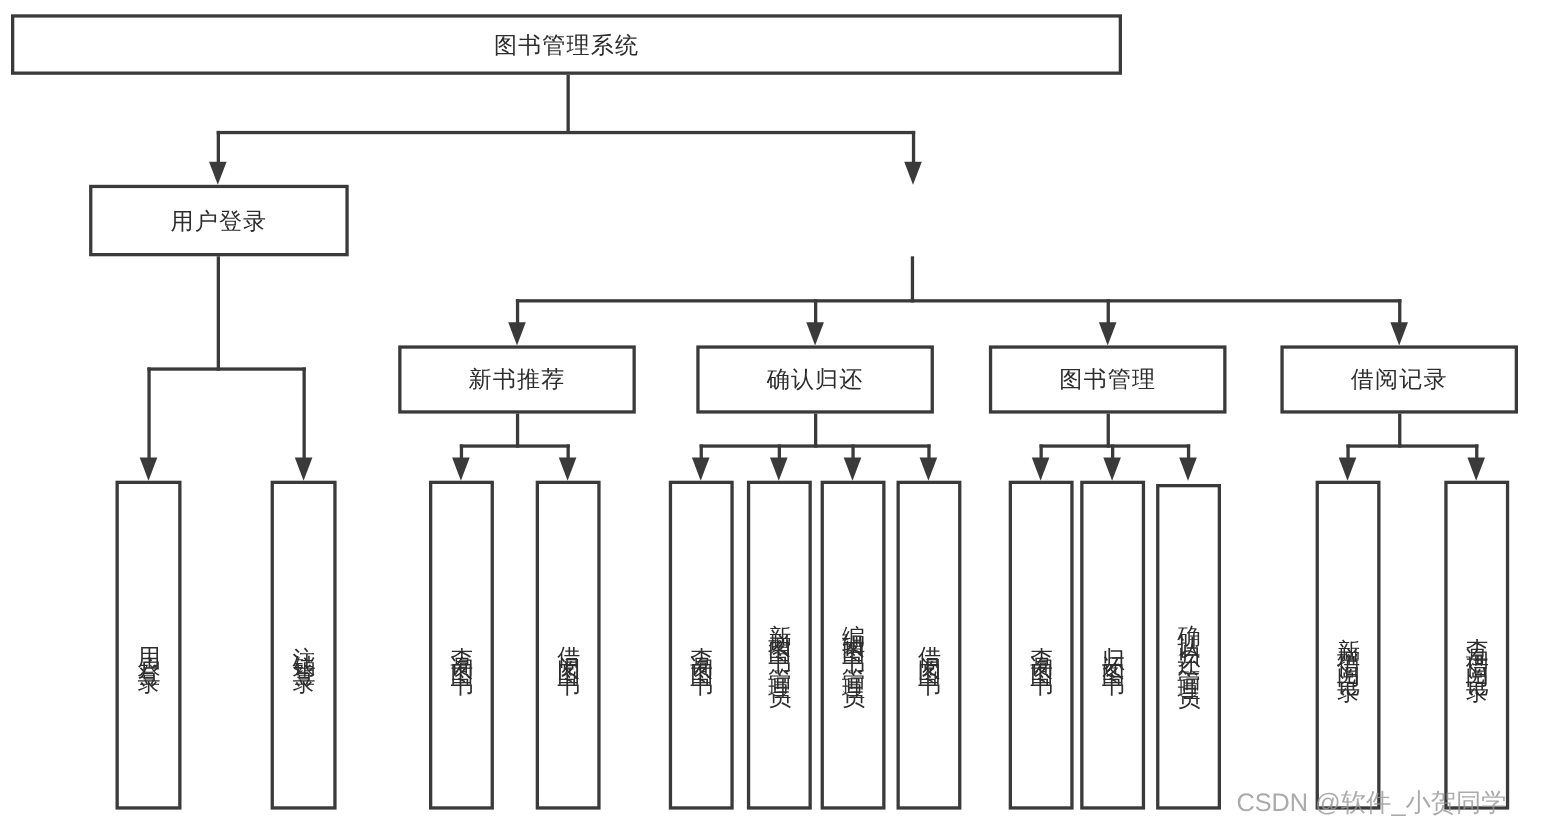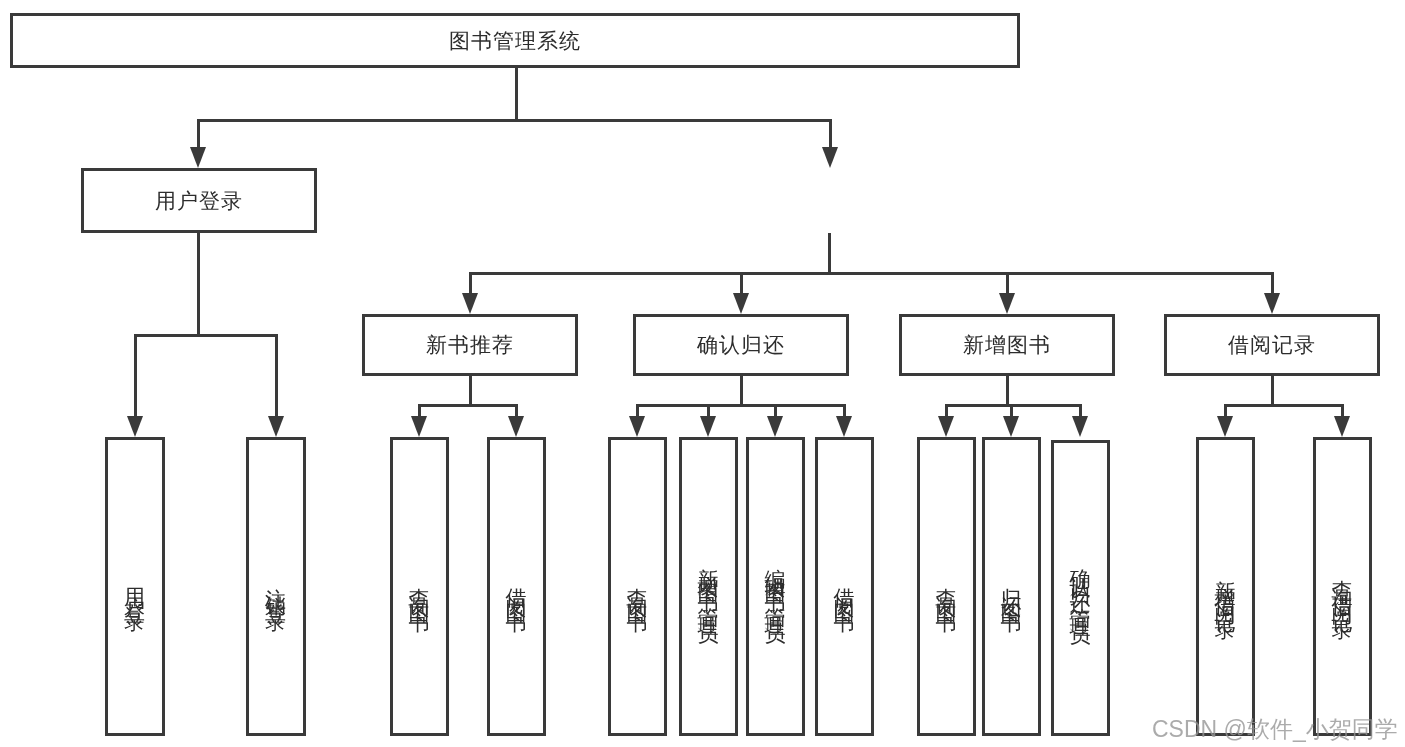--- a/index.html
+++ b/index.html
@@ -31,21 +31,21 @@
   }
   .ln{position:absolute;background:#3a3a3a;}
   .ar{
     position:absolute;width:0;height:0;
     border-left:8px solid transparent;
     border-right:8px solid transparent;
     border-top:21px solid #3a3a3a;
   }
   .watermark{
     position:absolute;
-    left:1152px;top:714px;
+    left:1124px;top:714px;
     font-size:23px;
     color:rgba(150,150,150,0.8);
     white-space:nowrap;
     z-index:10;
   }
 </style>
 </head>
 <body>
 
 <div id="canvas">
@@ -83,21 +83,21 @@
   <div class="ln" style="left:1271px;top:272px;width:3px;height:24px;"></div>
   <div class="ar" style="left:1264px;top:293px;"></div>
 
   <div class="box" style="left:362px;top:314px;width:216px;height:62px;">
     <span class="hlabel">新书推荐</span>
   </div>
   <div class="box" style="left:633px;top:314px;width:216px;height:62px;">
     <span class="hlabel">确认归还</span>
   </div>
   <div class="box" style="left:899px;top:314px;width:216px;height:62px;">
-    <span class="hlabel">新增图书</span>
+    <span class="hlabel">图书管理</span>
   </div>
   <div class="box" style="left:1164px;top:314px;width:216px;height:62px;">
     <span class="hlabel">借阅记录</span>
   </div>
 
   <div class="ln" style="left:469px;top:376px;width:3px;height:31px;"></div>
   <div class="ln" style="left:418px;top:404px;width:100px;height:3px;"></div>
   <div class="ln" style="left:418px;top:404px;width:3px;height:14px;"></div>
   <div class="ar" style="left:411px;top:416px;"></div>
   <div class="ln" style="left:515px;top:404px;width:3px;height:14px;"></div>

